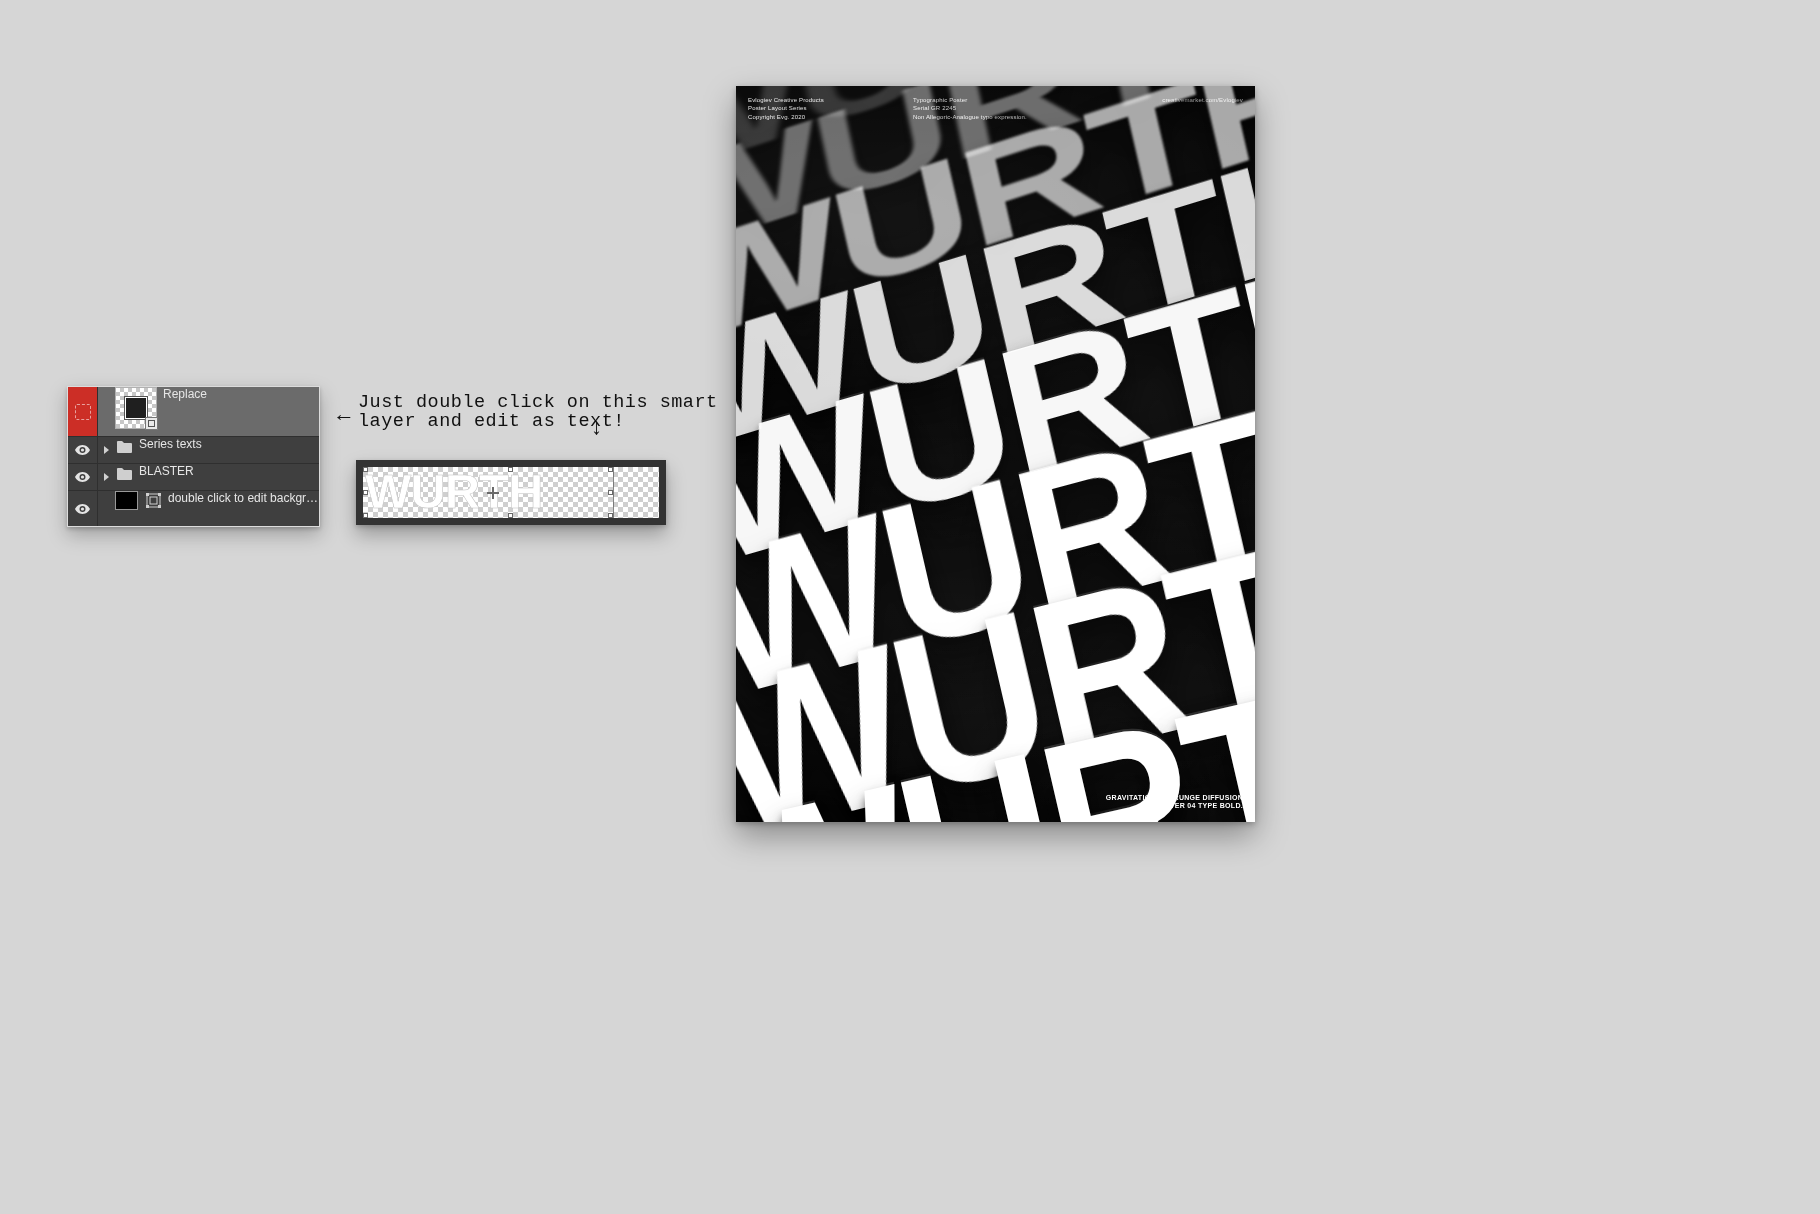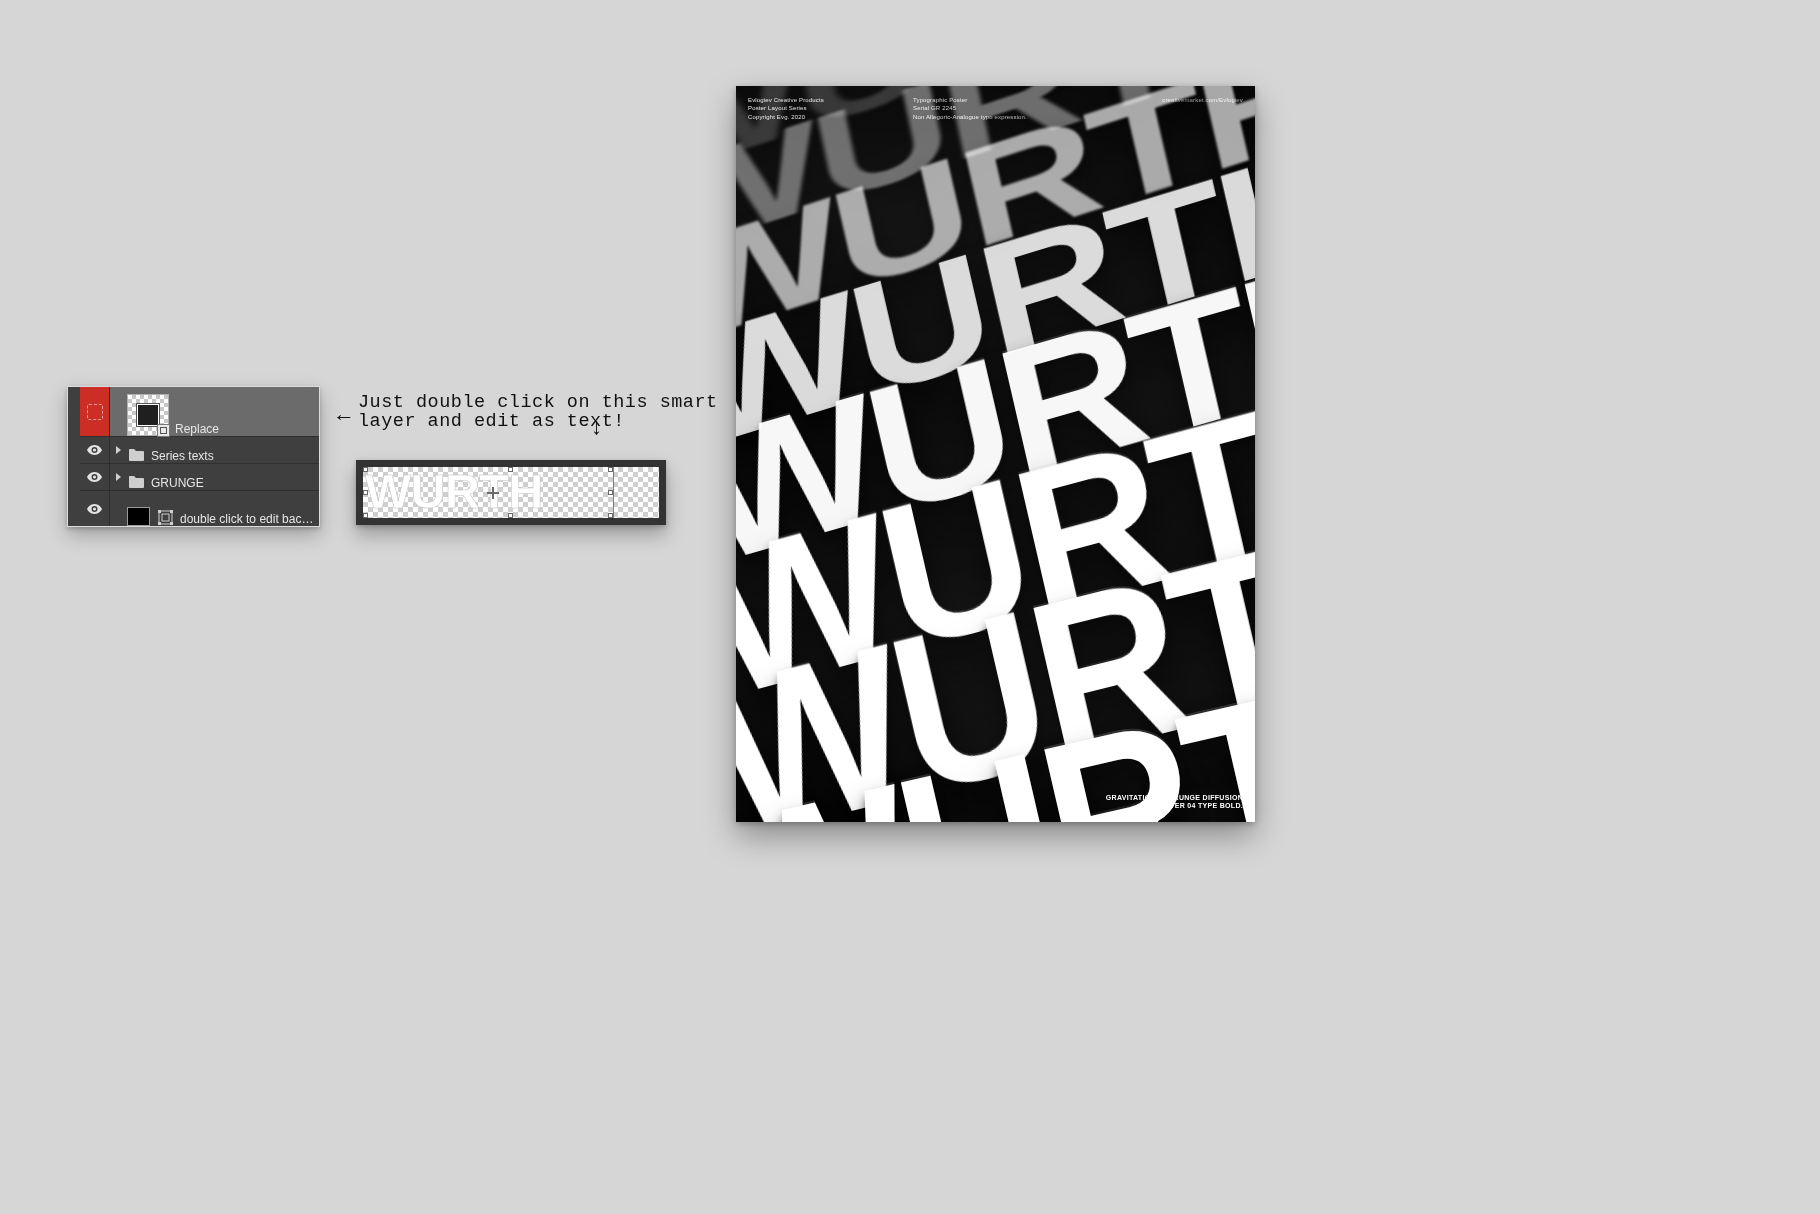--- a/index.html
+++ b/index.html
@@ -19,29 +19,28 @@
     top: 386px;
     left: 67px;
     width: 251px;
     border: 1px solid #dcdcdc;
     background: #3f3f3f;
     box-shadow: 0 8px 18px rgba(0,0,0,.25), 0 2px 4px rgba(0,0,0,.2);
   }
 
   .layer-row {
     display: flex;
-    align-items: flex-end;
+    align-items: flex-start;
     height: 26px;
     border-bottom: 1px solid #2f2f2f;
     font-size: 12px;
     color: #e6e6e6;
     position: relative;
     user-select: none;
     background: #3f3f3f;
-    margin-left: 12px;
   }
   .layer-row.tall { height: 49px; }
   .layer-row.selected { background: #6b6b6b; }
 
   .vis-col {
     width: 29px;
     height: 100%;
     flex: 0 0 29px;
     display: flex;
     align-items: center;
@@ -359,21 +358,21 @@
       </span>
     </span>
     <span class="expand-gap">
         <span class="chevron"></span>
       </span>
     <span class="thumb folder-icon">
       <svg width="17" height="13" viewBox="0 0 17 13">
           <path d="M1 2.5V12a1 1 0 001 1h13a1 1 0 001-1V4a1 1 0 00-1-1H8L6.3 1.3A1 1 0 005.6 1H2a1 1 0 00-1 1.5z" fill="#cfcfcf"></path>
         </svg>
     </span>
-    <span class="layer-label">GRUNGE</span>
+    <span class="layer-label">BLASTER</span>
   </div>
 
   <div class="layer-row" style="height:35px;border-bottom:none">
     <span class="vis-col">
       <span class="eye-icon">
         <svg width="15" height="10" viewBox="0 0 15 10">
             <path d="M7.5 0C3.5 0 1 3 0 5c1 2 3.5 5 7.5 5S14 7 15 5c-1-2-3.5-5-7.5-5zm0 8A3 3 0 117.5 2a3 3 0 010 6z" fill="#e4e4e4"></path>
             <circle cx="7.5" cy="5" r="1.6" fill="#e4e4e4"></circle>
           </svg>
       </span>

